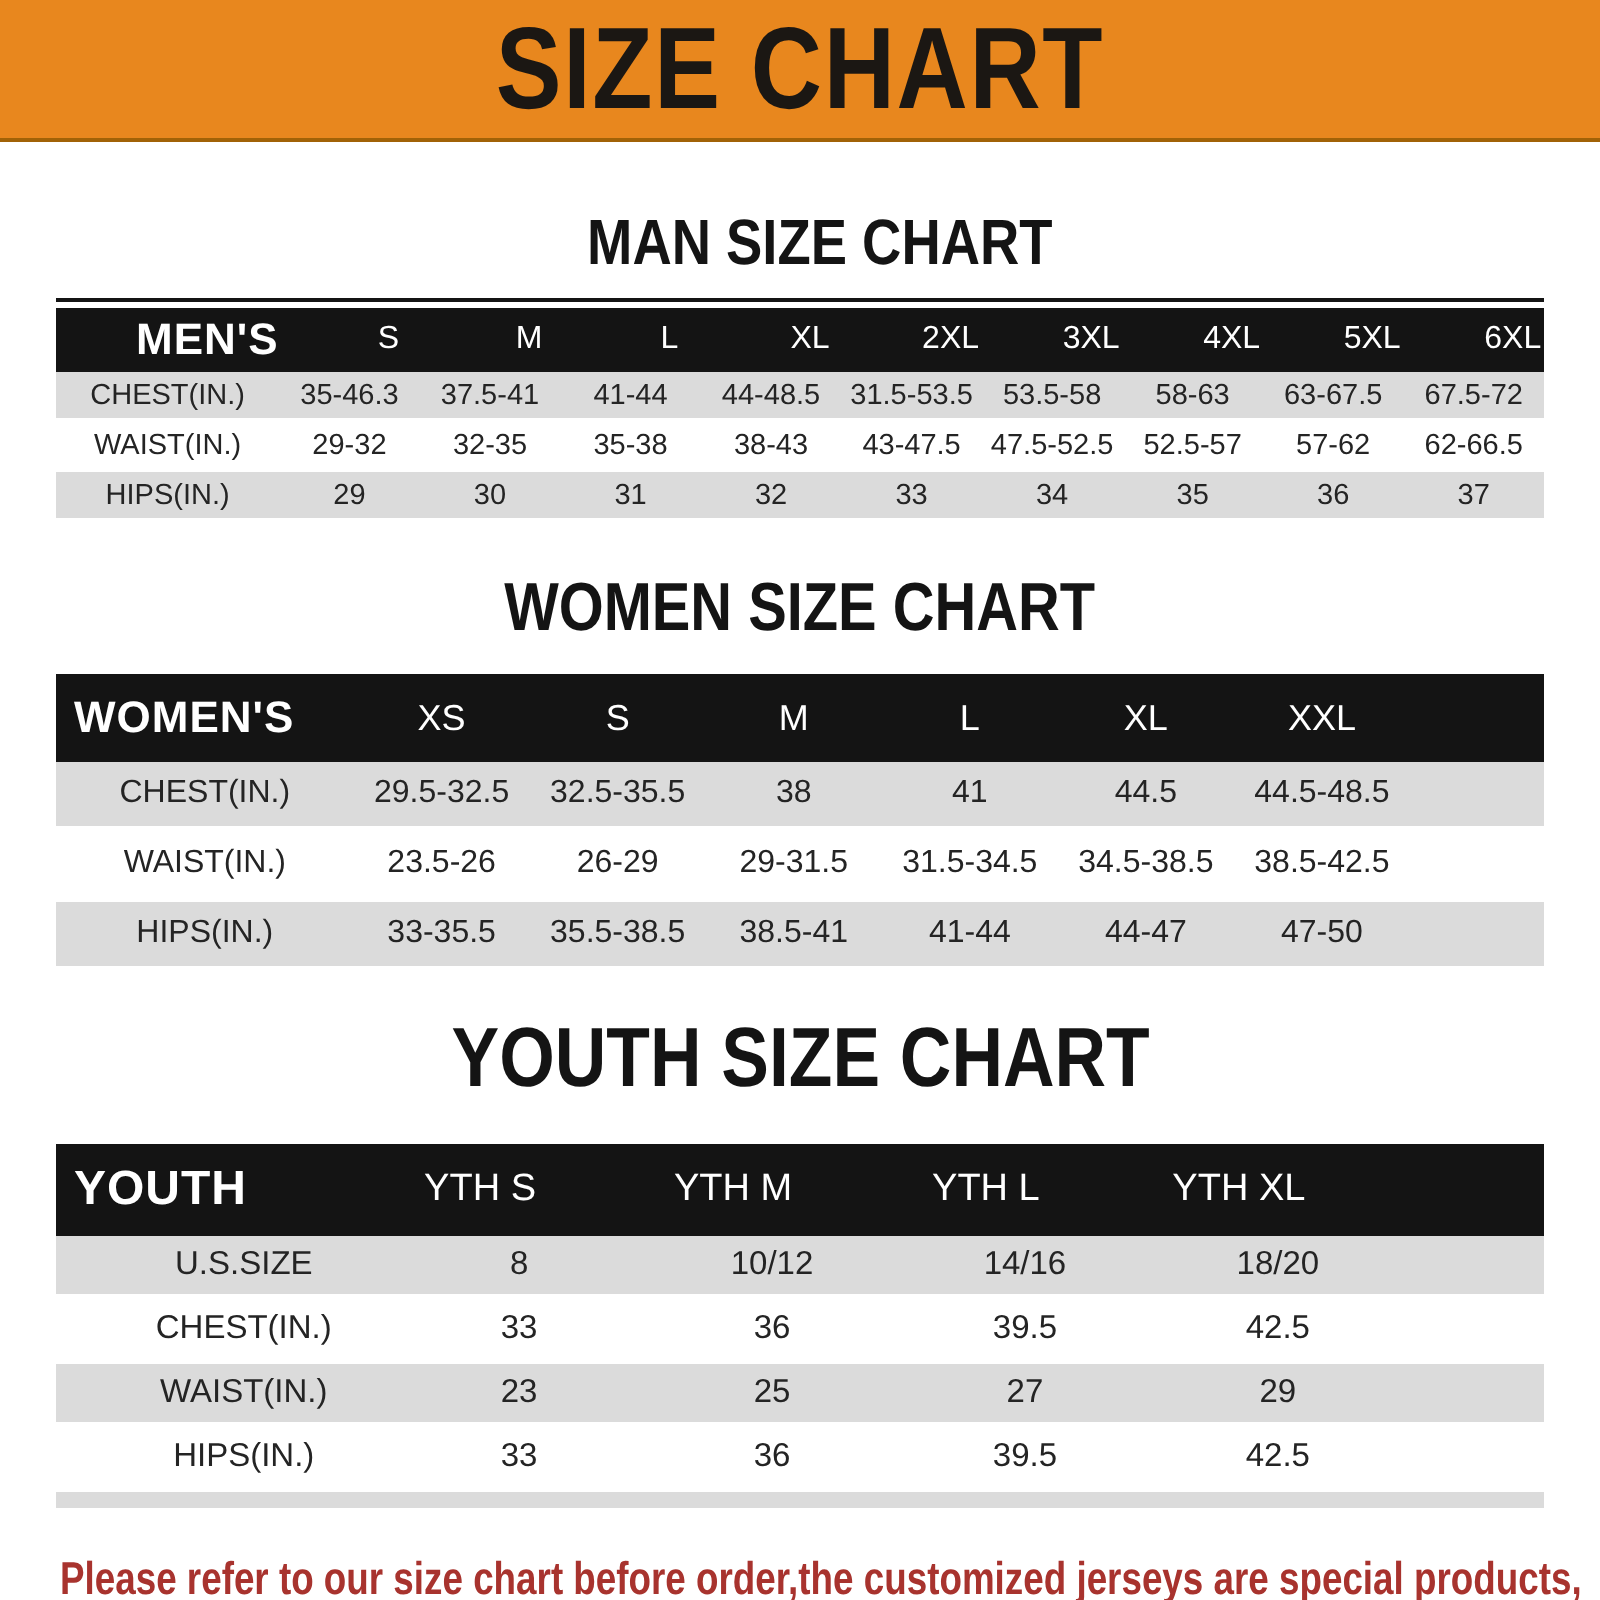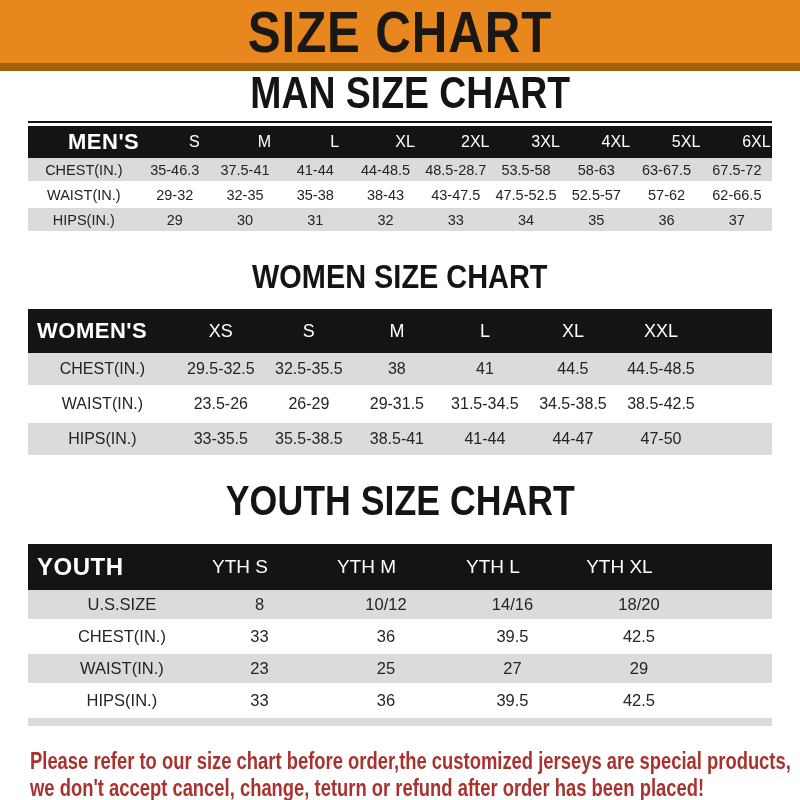--- a/index.html
+++ b/index.html
@@ -7,38 +7,38 @@
     width: 800px; height: 800px;
     background: #ffffff;
     font-family: "Liberation Sans", sans-serif;
     overflow: hidden;
   }
 
   
   .banner {
     width: 800px; height: 71px;
     background: #E8871E;
-    border-bottom: 8px solid #a16207;
+    border-bottom: 2px solid #a16207;
     display: flex; align-items: center; justify-content: center;
     box-sizing: border-box;
   }
   .banner-text {
     font-size: 58px; font-weight: bold; color: #1b1713;
     transform: scaleX(0.85);
     letter-spacing: 1px;
     white-space: nowrap;
   }
 
   
   .section-title {
     text-align: center; font-weight: bold; color: #141414;
     white-space: nowrap;
   }
   .section-title > span { display: inline-block; transform: scaleX(0.85); }
-  .title-man   { margin-top: 4px; font-size: 44px; line-height: 36px; padding-left: 20px; }
+  .title-man   { margin-top: 32px; font-size: 32px; line-height: 36px; padding-left: 20px; }
   .title-women { margin-top: 24px; font-size: 34px; line-height: 38px; }
   .title-youth { margin-top: 24px; font-size: 42px; line-height: 38px; }
 
   
   .table-wrap { width: 744px; margin: 0 auto; }
   .top-rule { width: 744px; height: 2px; background: #141414; margin: 10px auto 3px auto; }
 
   table {
     width: 100%;
     border-collapse: collapse;
@@ -131,21 +131,21 @@
           <th>6XL</th>
         </tr>
       </thead>
       <tbody>
         <tr>
           <td>CHEST(IN.)</td>
           <td>35-46.3</td>
           <td>37.5-41</td>
           <td>41-44</td>
           <td>44-48.5</td>
-          <td>48.5-28.7</td>
+          <td>31.5-53.5</td>
           <td>53.5-58</td>
           <td>58-63</td>
           <td>63-67.5</td>
           <td>67.5-72</td>
         </tr>
         <tr>
           <td>WAIST(IN.)</td>
           <td>29-32</td>
           <td>32-35</td>
           <td>35-38</td>

